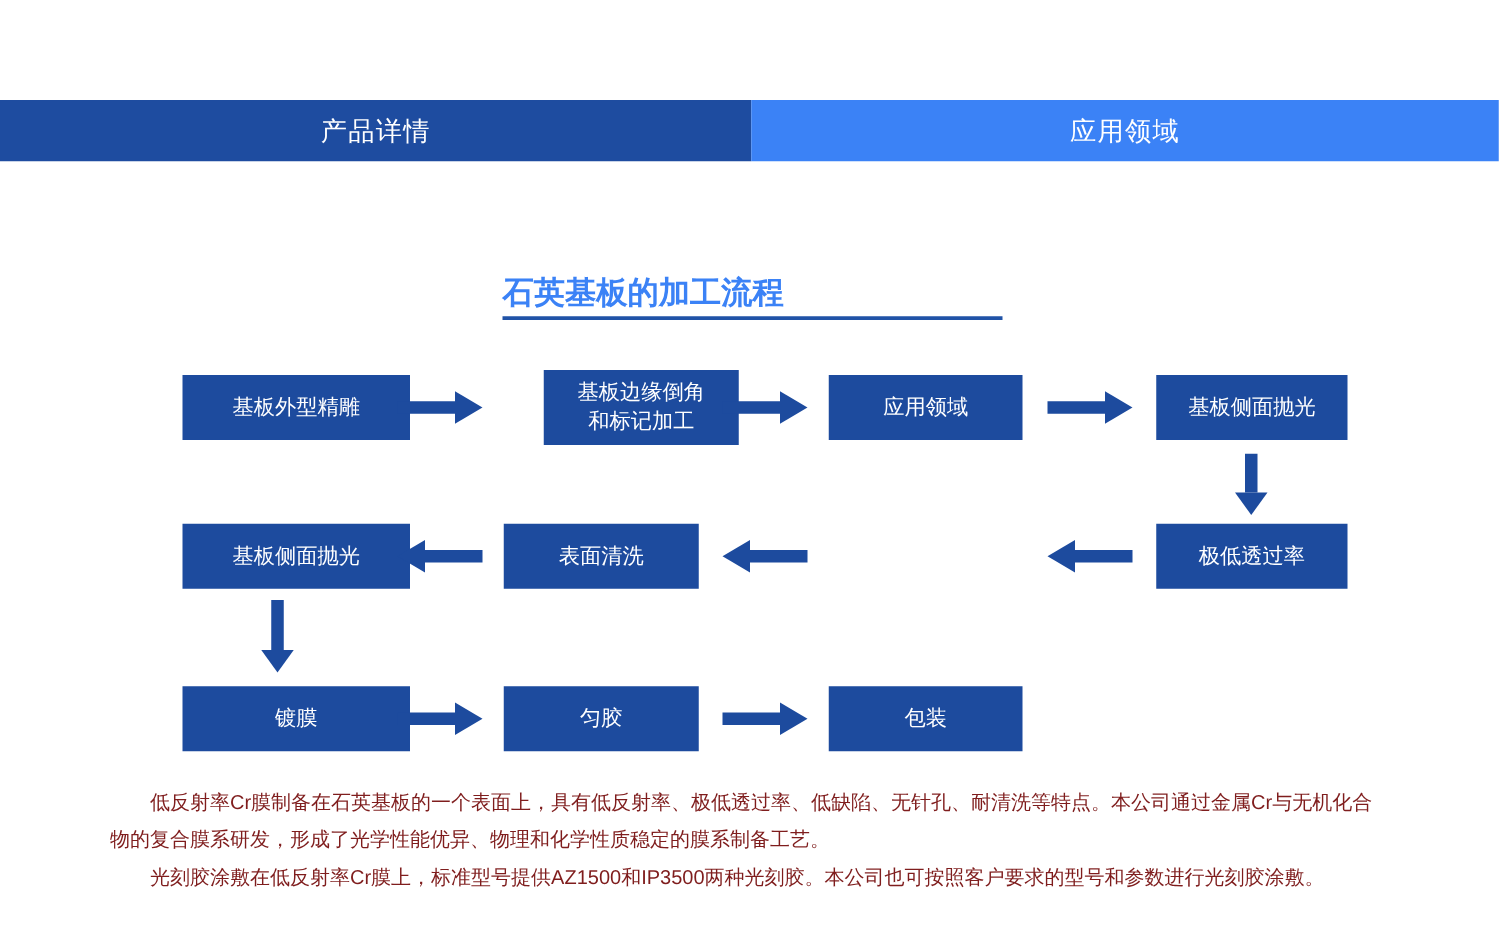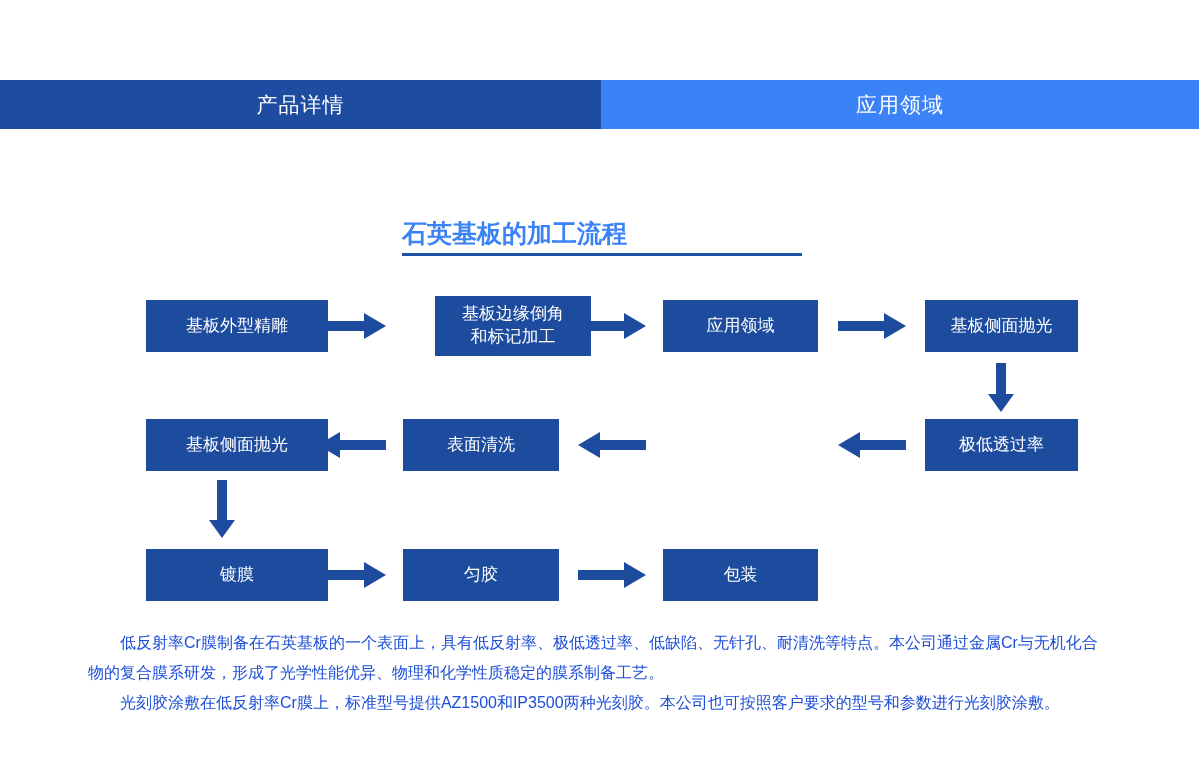--- a/index.html
+++ b/index.html
@@ -66,21 +66,21 @@
     width: 0; height: 0;
     border-top: 18px solid #1d4b9e;
     border-left: 13px solid transparent; border-right: 13px solid transparent;
   }
   .down1 { left: 988px; top: 363px; } .down1 .vbar { height: 31px; }
   .down2 { left: 209px; top: 480px; } .down2 .vbar { height: 40px; }
 
   
   .desc {
     position: absolute; left: 88px; top: 628px; width: 1023px;
-    font-size: 16px; line-height: 30px; color: #1d4ed8;
+    font-size: 16px; line-height: 30px; color: #7f1d1d;
   }
   .desc p { text-indent: 2em; }
 </style>
 </head>
 <body>
 
 <div class="page">
 
   <div class="tabbar">
     <div class="tab tab-blue">产品详情</div>

